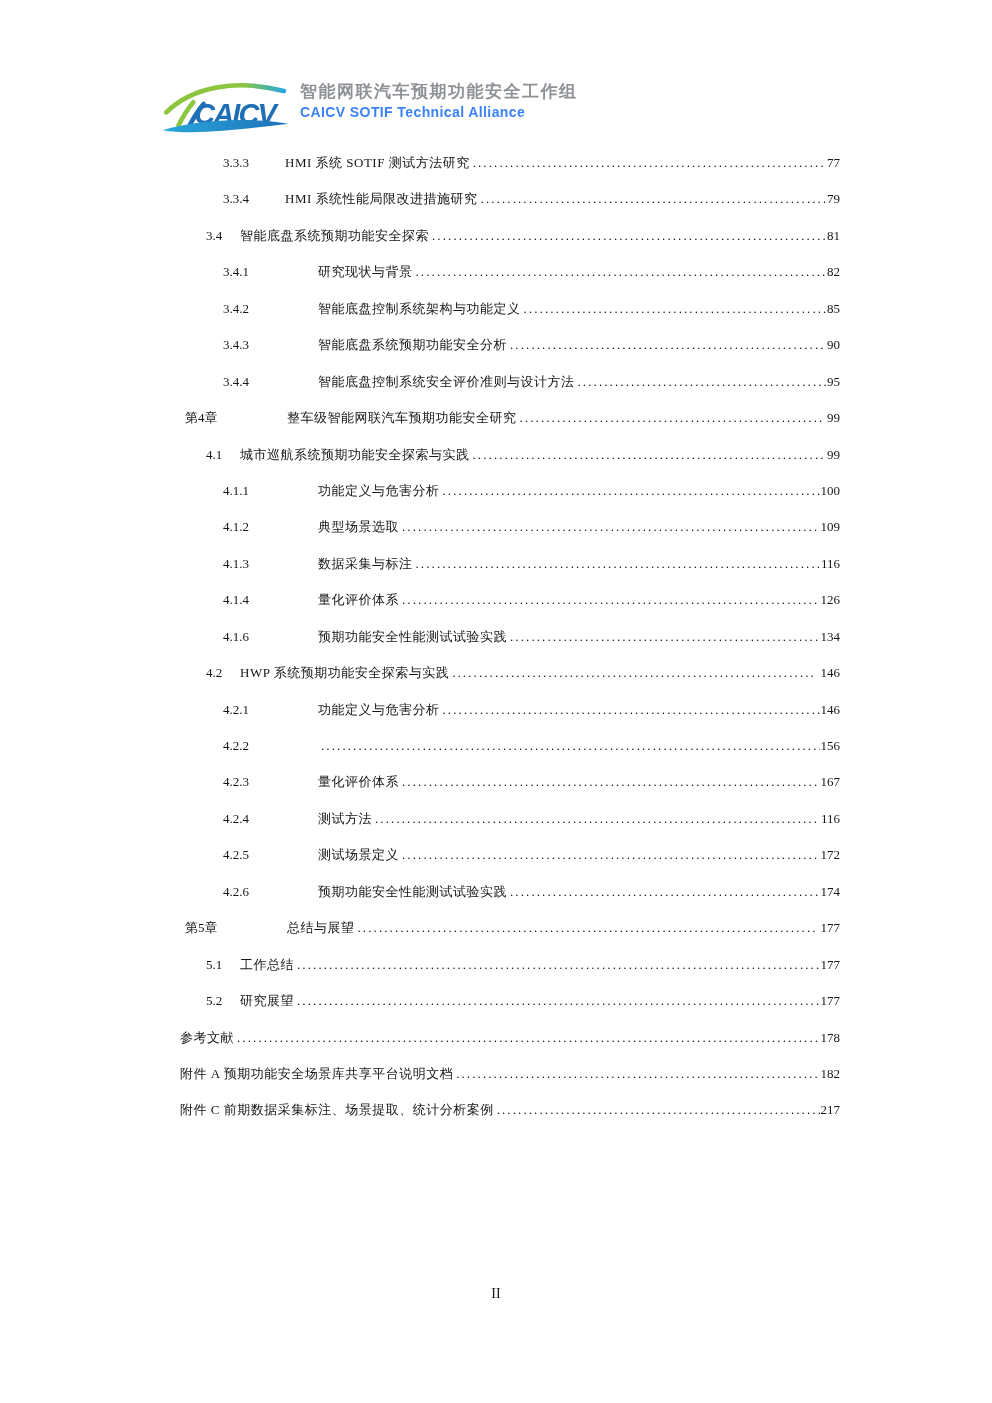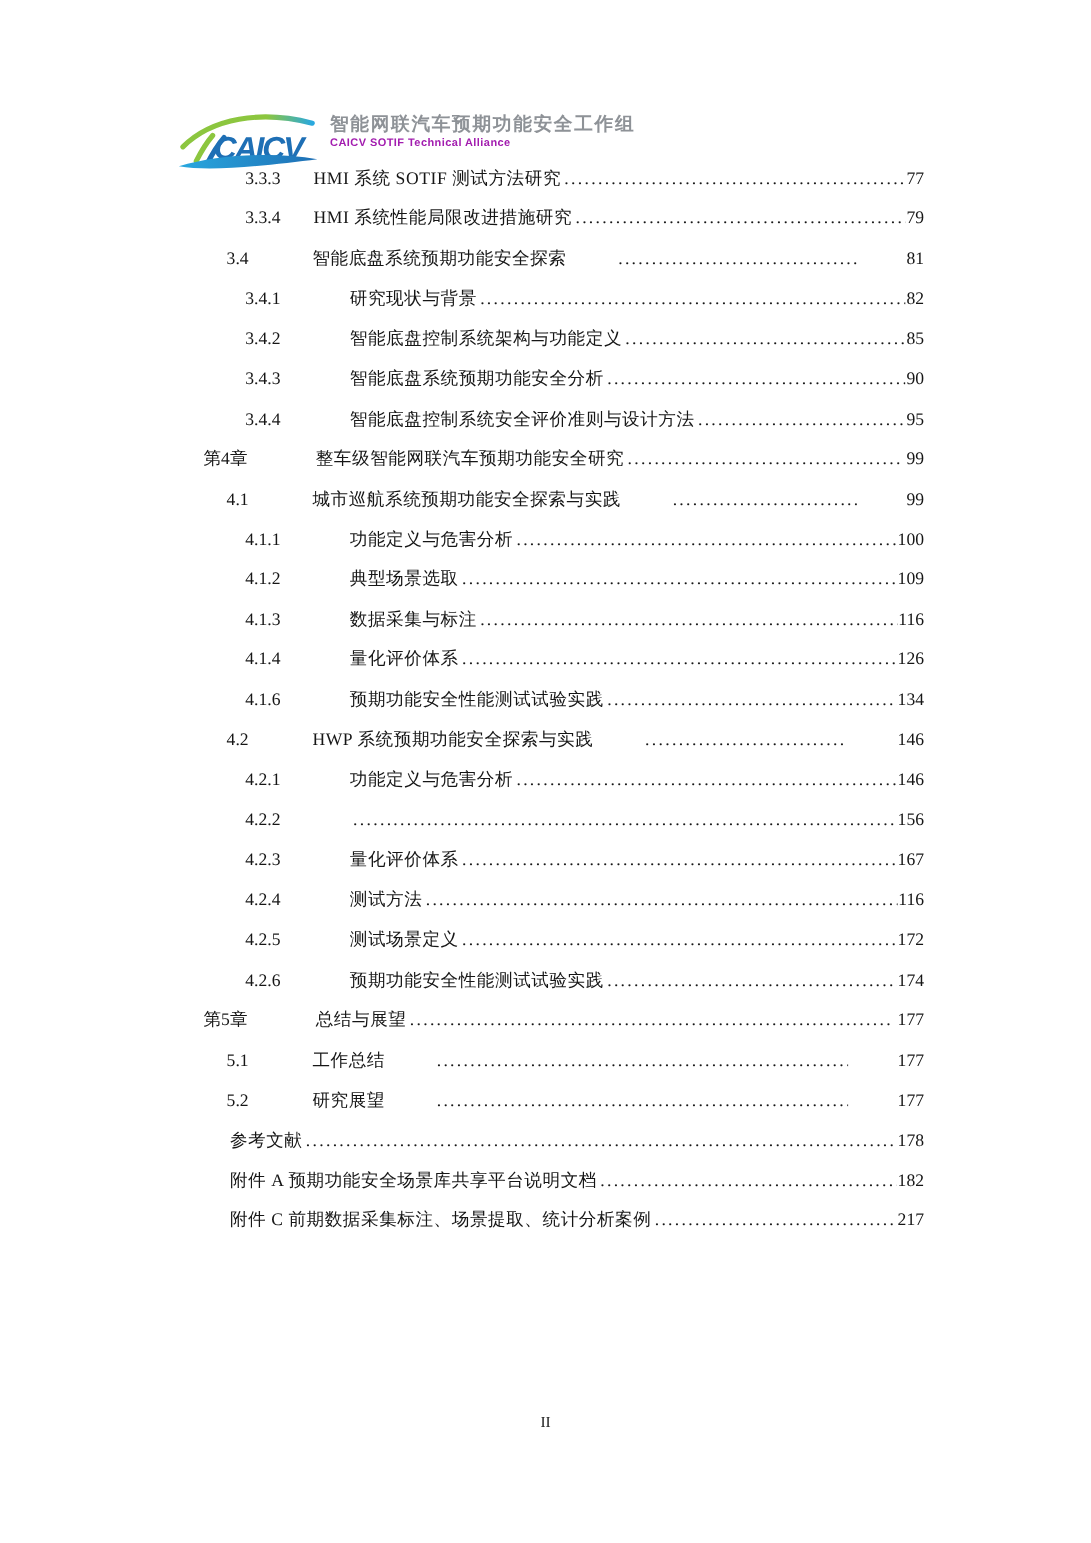--- a/index.html
+++ b/index.html
@@ -8,55 +8,55 @@
     width:992px; height:1403px;
     background:#ffffff;
     font-family:"Liberation Serif", serif;
     color:#161616;
     overflow:hidden;
     margin:0 auto;
   }
 
   
   #header {
-    position:absolute; top:98px; left:160px;
+    position:absolute; top:77px; left:160px;
     display:flex; align-items:flex-start; gap:8px;
   }
   #logo-mark { width:132px; height:56px; flex:0 0 auto; }
   #org-text { padding-top:6px; font-family:"Liberation Sans", sans-serif; }
   #org-name-cn {
     font-size:17px; font-weight:bold; color:#8e9297;
     letter-spacing:1.5px; line-height:1.1; white-space:pre;
   }
   #org-name-en {
-    font-size:10px; font-weight:bold; color:#a21caf;
+    font-size:14px; font-weight:bold; color:#3b82f6;
     letter-spacing:0.4px; margin-top:2px; white-space:pre;
   }
 
   
   #toc {
     position:absolute; top:145px; left:180px; width:660px;
   }
   .toc-row {
     display:flex;
     height:36.45px; line-height:36.45px;
-    font-size:16px; white-space:pre;
+    font-size:13px; white-space:pre;
   }
   .toc-num  { flex:0 0 auto; white-space:pre; }
   .toc-title{ flex:0 0 auto; white-space:pre; letter-spacing:0.5px; }
   .toc-dots { flex:1 1 auto; overflow:hidden; white-space:nowrap; margin:0 1px 0 3px; }
   .toc-dots::after {
     content:"..............................................................................................................................................................................................";
     letter-spacing:2.1px;
   }
   .toc-page { flex:0 0 auto; text-align:right; white-space:pre; }
 
-  .lvl0 { padding-left:0;margin-left:29px; }
+  .lvl0 { padding-left:0; }
   .lvl1 { padding-left:5px; } .lvl1 .toc-num { width:102px; }
-  .lvl2 { padding-left:26px;gap:44px;} .lvl2 .toc-num { width:34px; }
+  .lvl2 { padding-left:26px;} .lvl2 .toc-num { width:34px; }
   .lvl3 { padding-left:43px;}
   .lvl3.tab-short .toc-num { width:62px; }
   .lvl3.tab-long  .toc-num { width:95px; }
 
   
   #footer {
     position:absolute; top:1286px; left:0; width:100%;
     text-align:center; font-size:14px; color:#1a1a1a;
   }
 </style>

